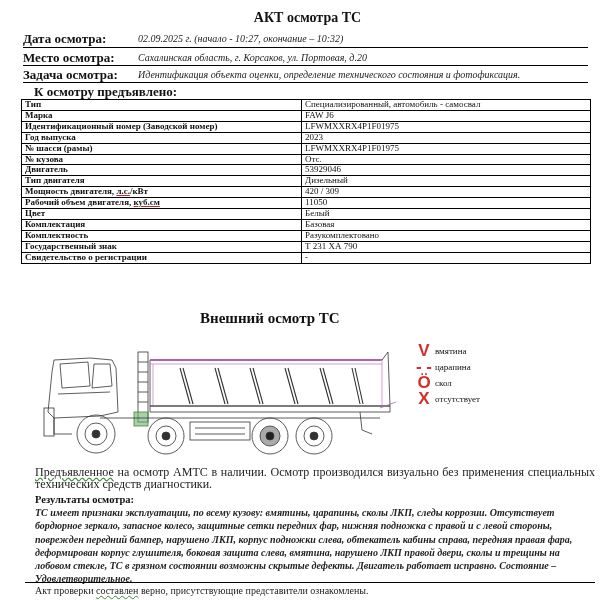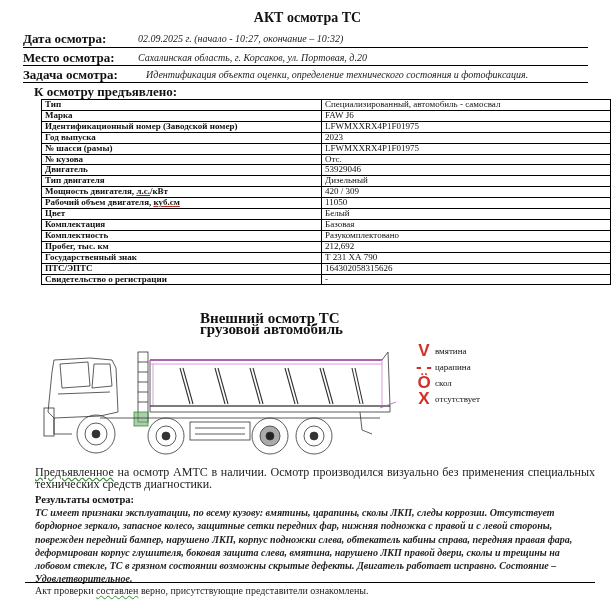--- a/index.html
+++ b/index.html
@@ -19,21 +19,21 @@
     width: 115px; font-weight: bold; font-size: 13px; line-height: 15px; flex: none;
   }
   .info-value {
     font-style: italic; font-size: 10px; line-height: 14px; color: #222; white-space: nowrap;
   }
   .section-title {
     position: absolute; left: 34px; top: 84px; font-weight: bold; font-size: 13px;
   }
   table.spec {
     position: absolute; left: 21px; top: 99px; width: 570px;
-    border-collapse: collapse; table-layout: fixed; margin-left: 20px;
+    border-collapse: collapse; table-layout: fixed;
   }
   table.spec td {
     border: 1px solid #000; font-size: 9px; line-height: 9.9px; height: 9.9px;
     padding: 0 3px; white-space: nowrap; overflow: hidden;
   }
   table.spec td.k { width: 273px; font-weight: bold; }
   .red-ul { text-decoration: underline; text-decoration-color: #c0302a; }
   .ext-title {
     position: absolute; left: 200px; top: 313px; width: 220px; text-align: left;
     font-weight: bold; font-size: 15px; line-height: 11px;
@@ -65,21 +65,21 @@
 <div class="title">АКТ осмотра ТС</div>
 
 <div class="info-row" style="top:30px;align-items:center;">
   <span class="info-label">Дата осмотра:</span>
   <span class="info-value">02.09.2025 г. (начало - 10:27, окончание – 10:32)</span>
 </div>
 <div class="info-row" style="top:48px;">
   <span class="info-label">Место осмотра:</span>
   <span class="info-value">Сахалинская область, г. Корсаков, ул. Портовая, д.20</span>
 </div>
-<div class="info-row" style="top:65px;gap:8px;">
+<div class="info-row" style="top:65px;">
   <span class="info-label">Задача осмотра:</span>
   <span class="info-value">Идентификация объекта оценки, определение технического состояния и фотофиксация.</span>
 </div>
 
 <div class="section-title">К осмотру предъявлено:</div>
 
 <table class="spec">
   <tbody>
     <tr>
         <td class="k">Тип</td>
@@ -127,41 +127,32 @@
       </tr>
     <tr>
         <td class="k">Комплектация</td>
         <td>Базовая</td>
       </tr>
     <tr>
         <td class="k">Комплектность</td>
         <td>Разукомплектовано</td>
       </tr>
     <tr>
-        <td class="k">Пробег, тыс. км</td>
-        <td>212,692</td>
-      </tr>
-    <tr>
         <td class="k">Государственный знак</td>
         <td>Т 231 ХА 790</td>
       </tr>
     <tr>
-        <td class="k">ПТС/ЭПТС</td>
-        <td>164302058315626</td>
-      </tr>
-    <tr>
         <td class="k">Свидетельство о регистрации</td>
         <td>-</td>
       </tr>
   </tbody>
 </table>
 
 <div class="ext-title">
   <div>Внешний осмотр ТС</div>
-  <div>грузовой автомобиль</div>
 </div>
 
 <svg class="truck" viewBox="0 0 360 115" fill="none" stroke="#333" stroke-width="0.8">
 
   <path d="M12 30 L14 18 L50 16 L72 18 L76 26 L78 70 L60 74 L14 76 L8 70 Z"></path>
   <path d="M20 22 L48 20 L50 44 L22 46 Z"></path>
   <path d="M54 22 L70 22 L72 44 L52 46 Z"></path>
   <path d="M18 52 L70 50"></path>
   <path d="M14 76 L14 92 L32 92"></path>
   <rect x="4" y="66" width="10" height="28"></rect>

